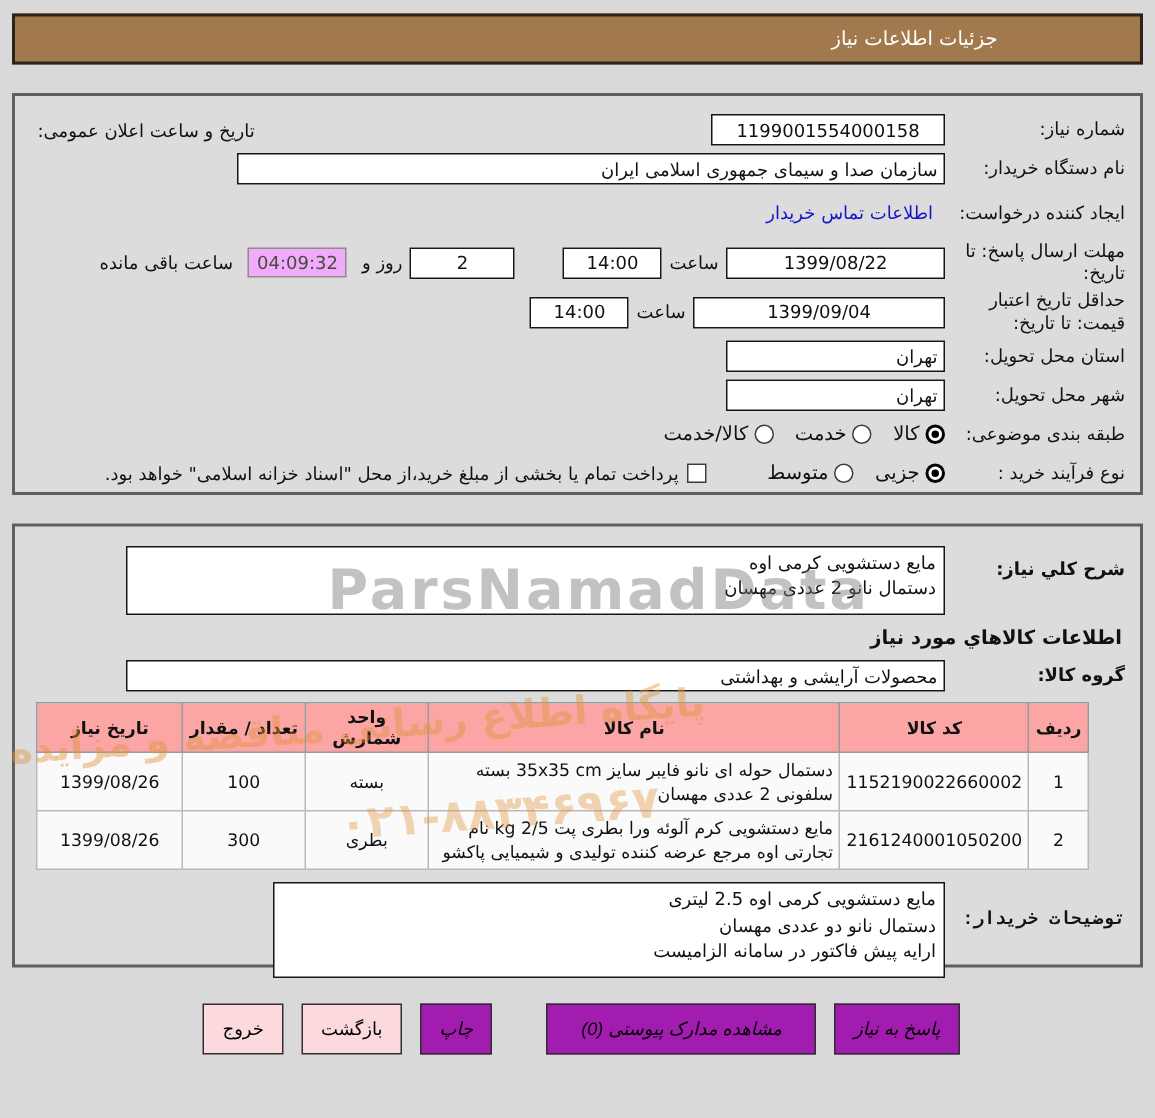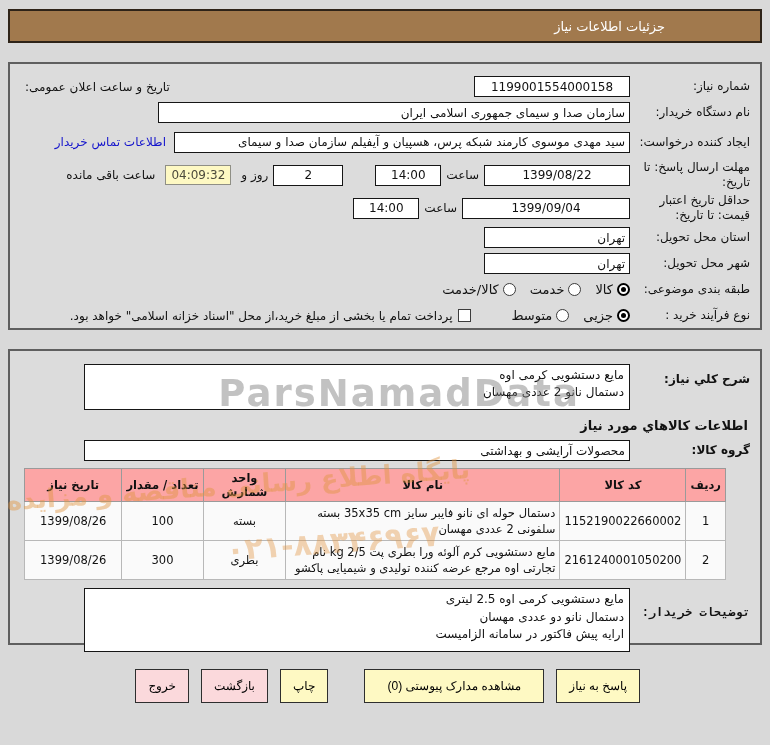--- a/index.html
+++ b/index.html
@@ -33,21 +33,21 @@
     background:#fff; border:1px solid #161616;
     font-size:12px; height:21px;
     display:flex; align-items:center; justify-content:center;
     padding:0 4px; overflow:hidden; white-space:nowrap;
   }
   .ibox.rt { justify-content:flex-start; }
   .ibox.multi { height:auto; white-space:pre-line; align-items:flex-start;
     justify-content:flex-start; text-align:right; line-height:1.45; padding:2px 5px; }
   .sm-lbl { font-size:12px; margin:0 5px; white-space:nowrap; }
   .countdown {
-    background:#fef9c3; border:1px solid #8f8f85; color:#4c4a3c;
+    background:#f0abfc; border:1px solid #8f8f85; color:#4c4a3c;
     width:66px; height:20px; font-size:12px;
     display:flex; align-items:center; justify-content:center; margin:0 5px;
   }
   .link { color:#1414cc; font-size:12px; margin-right:8px; white-space:nowrap; cursor:pointer; }
   .radio { width:13px; height:13px; border:1px solid #3c3c3c; border-radius:50%;
     background:#fff; flex:0 0 13px; margin-left:4px; }
   .radio.on { border:2px solid #000; }
   .radio.on::after { content:''; display:block; width:5px; height:5px; margin:2px;
     border-radius:50%; background:#000; }
   .chk { width:13px; height:13px; border:1px solid #3c3c3c; background:#fff;
@@ -59,21 +59,21 @@
   table.goods th { background:#fca5a5; border:1px solid #9a9a9a; font-weight:bold;
     height:26px; padding:2px 4px; }
   table.goods td { border:1px solid #b8b8b8; background:#fafafa; text-align:center;
     padding:3px 4px; height:38px; line-height:1.4; }
   table.goods td.name { text-align:right; }
   .footer { display:flex; align-items:center; margin:24px 8px 0 8px;
     padding-right:122px; gap:12px; }
   .btn { border:1px solid #2e2e2e; height:26px; padding:16px 12px; font-size:12px;
     display:inline-flex; align-items:center; justify-content:center;
     white-space:nowrap; cursor:pointer; }
-  .btn.green { background:#fef9c3; }
+  .btn.green { background:#a21caf;font-style:italic; }
   .btn.pink  { background:#fbd9dc; }
   .btn.wide  { min-width:180px;margin-left:24px; }
   
   .wm { position:absolute; pointer-events:none; z-index:1; }
   .wm-brand { top:372px; right:190px; font-size:37px; font-weight:bold;
     color:rgba(120,120,120,.45); letter-spacing:2px; z-index:3; }
   .wm-orange { top:470px; right:300px; font-size:26px; font-weight:bold;
     color:rgba(224,148,64,.45); transform:rotate(-4deg); z-index:3; white-space:nowrap; }
   .wm-phone { top:525px; right:330px; font-size:30px; font-weight:bold;
     color:rgba(224,148,64,.4); transform:rotate(-4deg); z-index:3; }
@@ -114,21 +114,20 @@
     <span class="sm-lbl">تاریخ و ساعت اعلان عمومی:</span>
   </div>
 
   <div class="row z2">
     <span class="lbl">نام دستگاه خریدار:</span>
     <span class="ibox rt" style="width:472px;">سازمان صدا و سیمای جمهوری اسلامی ایران</span>
   </div>
 
   <div class="row z2" style="min-height:30px;">
     <span class="lbl">ایجاد کننده درخواست:</span>
-    <span class="ibox rt" style="width:456px;">سید مهدی موسوی کارمند شبکه پرس، هسپیان و آیفیلم سازمان صدا و سیمای</span>
     <span class="link">اطلاعات تماس خریدار</span>
   </div>
 
   <div class="row z2" style="min-height:30px;">
     <span class="lbl">مهلت ارسال پاسخ: تا تاریخ:</span>
     <span class="ibox" style="width:146px;">1399/08/22</span>
     <span class="sm-lbl">ساعت</span>
     <span class="ibox" style="width:66px;">14:00</span>
     <span class="ibox" style="width:70px; margin-right:32px;">2</span>
     <span class="sm-lbl">روز و</span>
@@ -216,21 +215,21 @@
         <td class="name">مایع دستشویی کرم آلوئه ورا بطری پت 2/5 kg نام تجارتی اوه مرجع عرضه کننده تولیدی و شیمیایی پاکشو</td>
         <td>بطری</td>
         <td>300</td>
         <td>1399/08/26</td>
       </tr>
     </tbody>
   </table>
 
   <div class="row z2" style="align-items:flex-start; margin-top:8px;">
     <span class="lbl b" style="padding-top:18px;font-family:Liberation Mono, monospace;">توضیحات خریدار:</span>
-    <span class="ibox multi" style="width:546px; min-height:64px;">مایع دستشویی کرمی اوه 2.5 لیتری
+    <span class="ibox multi" style="width:448px; min-height:64px;">مایع دستشویی کرمی اوه 2.5 لیتری
 دستمال نانو دو عددی مهسان
 ارایه پیش فاکتور در سامانه الزامیست</span>
   </div>
 
 </div>
 
 <div class="footer">
   <button class="btn green">پاسخ به نیاز</button>
   <button class="btn green wide">مشاهده مدارک پیوستی (0)</button>
   <button class="btn green">چاپ</button>

